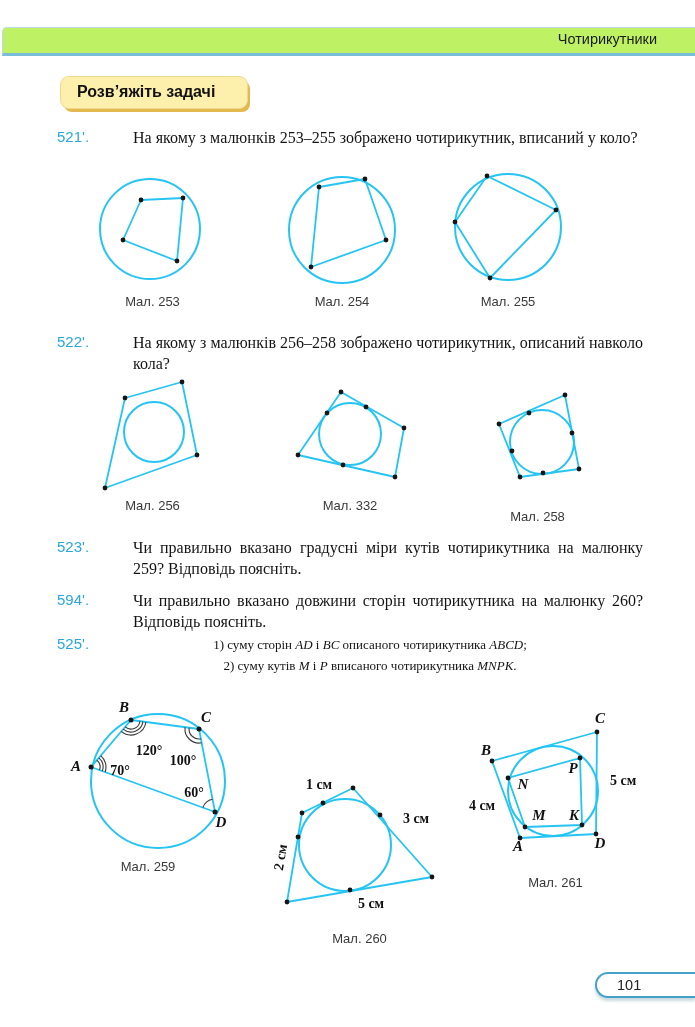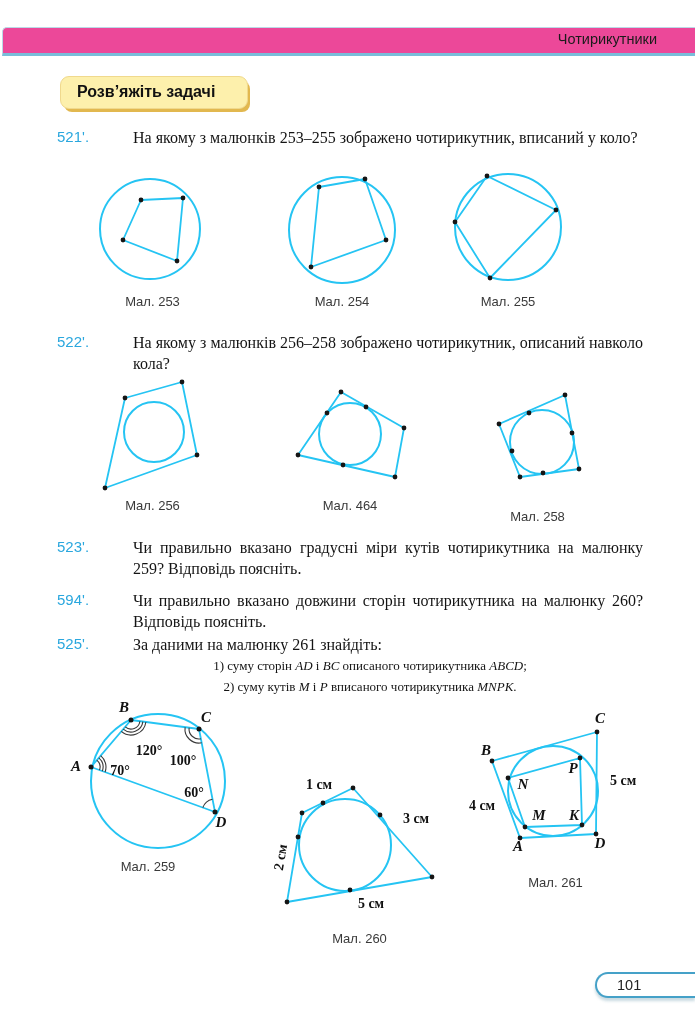--- a/index.html
+++ b/index.html
@@ -1,19 +1,19 @@
 <!DOCTYPE html>
 <html><head>
 <meta charset="utf-8">
 <style>
   html,body{margin:0;padding:0;background:#e8e8e8;}
   .page{position:relative;width:695px;height:1027px;background:#ffffff;overflow:hidden;
         font-family:"Liberation Serif", serif;color:#141414;}
   
-  .header-bar{position:absolute;top:27px;left:2px;right:0;height:25px;background:#ec4899;
+  .header-bar{position:absolute;top:27px;left:2px;right:0;height:25px;background:#bef264;
     border:1px solid #bcd9e6;border-right:none;border-bottom:3px solid #79bdd9;border-radius:5px 0 0 0;}
   .header-title{position:absolute;right:38px;top:3px;font-family:"Liberation Sans",sans-serif;
     font-size:14.5px;color:#1b1b1b;}
   
   .badge{position:absolute;top:76px;left:60px;background:#fdf0ac;border:1px solid #f0d98d;
     border-radius:9px;box-shadow:3px 4px 0 -1px #e2b84f;padding:6px 32px 7px 16px;}
   .badge span{font-family:"Liberation Sans",sans-serif;font-weight:bold;font-size:16px;color:#111;}
   
   .problem{position:absolute;left:57px;width:586px;display:flex;}
   .pnum{flex:0 0 40px;font-family:"Liberation Sans",sans-serif;font-weight:normal;
@@ -128,21 +128,21 @@
       <g>
         <circle class="dot" cx="51" cy="6" r="2.4"></circle>
         <circle class="dot" cx="114" cy="42" r="2.4"></circle>
         <circle class="dot" cx="105" cy="91" r="2.4"></circle>
         <circle class="dot" cx="8" cy="69" r="2.4"></circle>
         <circle class="dot" cx="37" cy="27" r="2.4"></circle>
         <circle class="dot" cx="76" cy="21" r="2.4"></circle>
         <circle class="dot" cx="53" cy="79" r="2.4"></circle>
       </g>
     </svg>
-    <div class="figcap" style="margin-top:12px">Мал. 464</div>
+    <div class="figcap" style="margin-top:12px">Мал. 332</div>
   </div>
 
   <div class="figblock" style="top:385px;left:485px;width:105px">
     <svg width="105" height="100" viewBox="0 0 105 100">
       <circle class="cy" cx="57" cy="57" r="32"></circle>
       <path class="cy2" d="M80 10 L94 84 L35 92 L14 39 Z"></path>
       <g>
         <circle class="dot" cx="80" cy="10" r="2.4"></circle>
         <circle class="dot" cx="94" cy="84" r="2.4"></circle>
         <circle class="dot" cx="35" cy="92" r="2.4"></circle>
@@ -166,21 +166,20 @@
   <div class="problem" style="top:590px">
     <div class="pnum">594'.</div>
     <div class="pbody">
         <div class="ptext">Чи правильно вказано довжини сторін чотирикутника на малюн­ку 260? Відповідь поясніть.</div>
       </div>
   </div>
 
   <div class="problem" style="top:634px">
     <div class="pnum">525'.</div>
     <div class="pbody">
-      <div class="ptext">За даними на малюнку 261 знайдіть:</div>
       <div class="pitem"><span>1) суму сторін </span><span class="mi">AD</span><span> і </span><span class="mi">BC</span><span> описаного чотирикутника </span><span class="mi">ABCD</span><span>;</span></div>
       <div class="pitem"><span>2) суму кутів </span><span class="mi">M</span><span> і </span><span class="mi">P</span><span> вписаного чотирикутника </span><span class="mi">MNPK</span><span>.</span></div>
     </div>
   </div>
 
   <div class="figblock" style="top:698px;left:58px;width:180px">
     <svg width="175" height="158" viewBox="0 0 175 158">
       <circle class="cy" cx="97" cy="83" r="67"></circle>
       <path class="cy2" d="M30 69 L70 22 L138 31 L154 114 Z"></path>
       <g>

